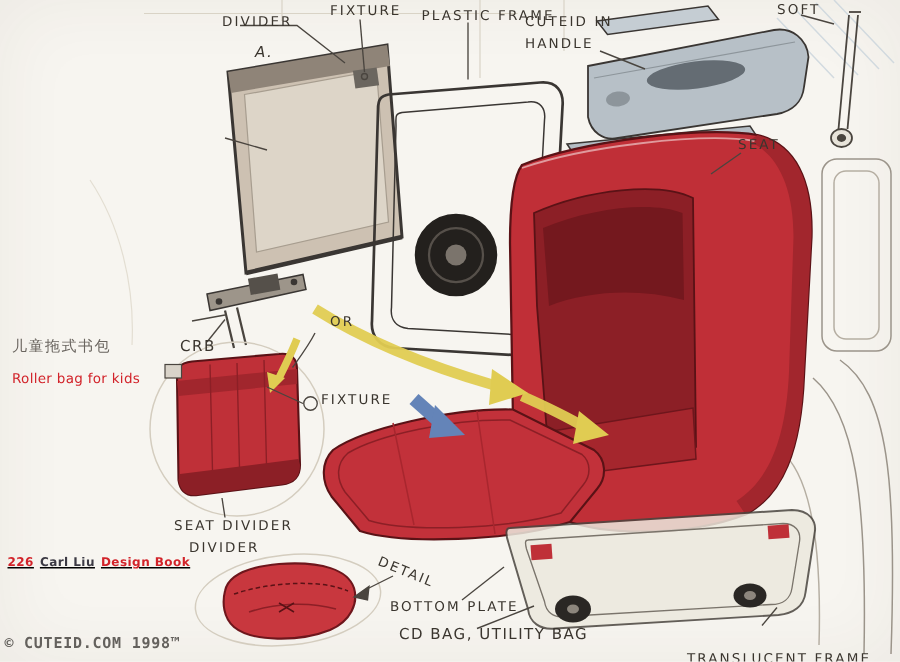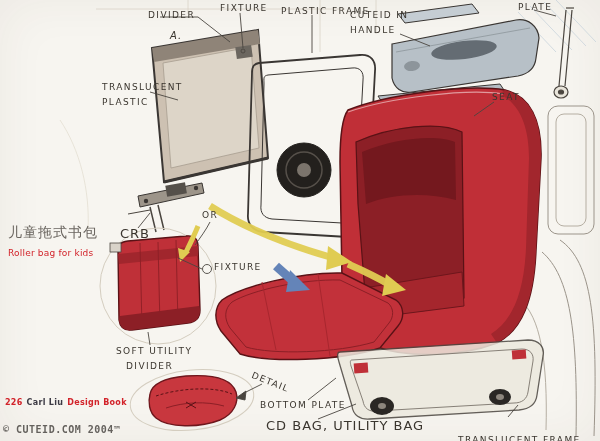--- a/index.html
+++ b/index.html
@@ -8,25 +8,25 @@
     background:#f7f5f0;
     box-shadow:inset 0 0 50px rgba(60,50,30,0.06);
     font-family:"DejaVu Sans",sans-serif;
   }
   #sketch{position:absolute;left:0;top:0;}
   .lbl{
     position:absolute;font-size:9px;letter-spacing:1.4px;color:#3a352e;
     white-space:nowrap;font-family:"DejaVu Sans",sans-serif;
   }
   .wrap{white-space:normal;line-height:1.7;}
-  .small{font-size:13px;letter-spacing:1px;}
+  .small{font-size:10px;letter-spacing:1px;}
   .marker{font-size:10px;font-style:italic;letter-spacing:1px;}
   .note-en{position:absolute;left:8px;top:210px;font-size:9px;color:#d2232a;letter-spacing:0.2px;margin-top:38px;}
-  .note-zh{position:absolute;left:8px;top:224px;font-size:14px;color:#6a655f;letter-spacing:1px;}
-  .footer{position:absolute;left:5px;top:398px;font-size:8px;font-weight:bold;letter-spacing:0.3px;}
+  .note-zh{position:absolute;left:8px;top:224px;font-size:10px;color:#6a655f;letter-spacing:1px;}
+  .footer{position:absolute;left:5px;top:370px;font-size:8px;font-weight:bold;letter-spacing:0.3px;text-decoration:underline;}
   .footer .pg{color:#d2232a;margin-right:4px;}
   .footer .au{color:#3c3a44;margin-right:4px;}
   .footer .bk{color:#d2232a;}
   .watermark{
     position:absolute;left:3px;top:424px;font-family:"DejaVu Sans Mono",monospace;
     font-size:10px;font-weight:bold;color:#55524e;letter-spacing:0.5px;opacity:.9;
   }
   .rot{transform:rotate(22deg);transform-origin:0 0;}
 </style>
 </head>
@@ -183,34 +183,33 @@
       <path d="M262,384 L242,394"></path>
         <polygon points="236,398 246,391 245,400" fill="#4a453f"></polygon>
     </g>
   </svg>
 
   <div class="lbl" style="left:116px;top:10px;padding-left:32px;">DIVIDER</div>
   <div class="lbl marker" style="left:170px;top:30px;">A.</div>
   <div class="lbl" style="left:220px;top:3px;">FIXTURE</div>
   <div class="lbl" style="left:281px;top:6px;">PLASTIC FRAME</div>
   <div class="lbl wrap" style="left:350px;top:8px;width:66px;">CUTEID IN HANDLE</div>
-  <div class="lbl" style="left:518px;top:2px;">PLATE</div>
-  <div class="lbl wrap" style="left:102px;top:80px;width:90px;">TRANSLUCENT PLASTIC</div>
+  <div class="lbl" style="left:518px;top:2px;">SOFT</div>
   <div class="lbl" style="left:492px;top:92px;text-align:right;">SEAT</div>
   <div class="lbl small" style="left:120px;top:226px;">CRB</div>
-  <div class="lbl" style="left:202px;top:210px;">OR</div>
+  <div class="lbl" style="left:220px;top:210px;">OR</div>
   <div class="lbl" style="left:214px;top:262px;">FIXTURE</div>
-  <div class="lbl" style="left:116px;top:346px;">SOFT UTILITY</div>
+  <div class="lbl" style="left:116px;top:346px;">SEAT DIVIDER</div>
   <div class="lbl" style="left:126px;top:361px;">DIVIDER</div>
   <div class="lbl rot" style="left:254px;top:370px;">DETAIL</div>
   <div class="lbl" style="left:260px;top:400px;">BOTTOM PLATE</div>
   <div class="lbl small" style="left:266px;top:418px;">CD BAG, UTILITY BAG</div>
   <div class="lbl" style="left:458px;top:415px;margin-top:20px;">TRANSLUCENT FRAME</div>
 
   <div class="note-en">Roller bag for kids</div>
   <div class="note-zh">儿童拖式书包</div>
 
   <div class="footer">
     <span class="pg">226</span><span class="au">Carl Liu</span><span class="bk">Design Book</span>
   </div>
-  <div class="watermark">© CUTEID.COM 2004™</div>
+  <div class="watermark">© CUTEID.COM 1998™</div>
 
 </div>
 
 </body></html>

